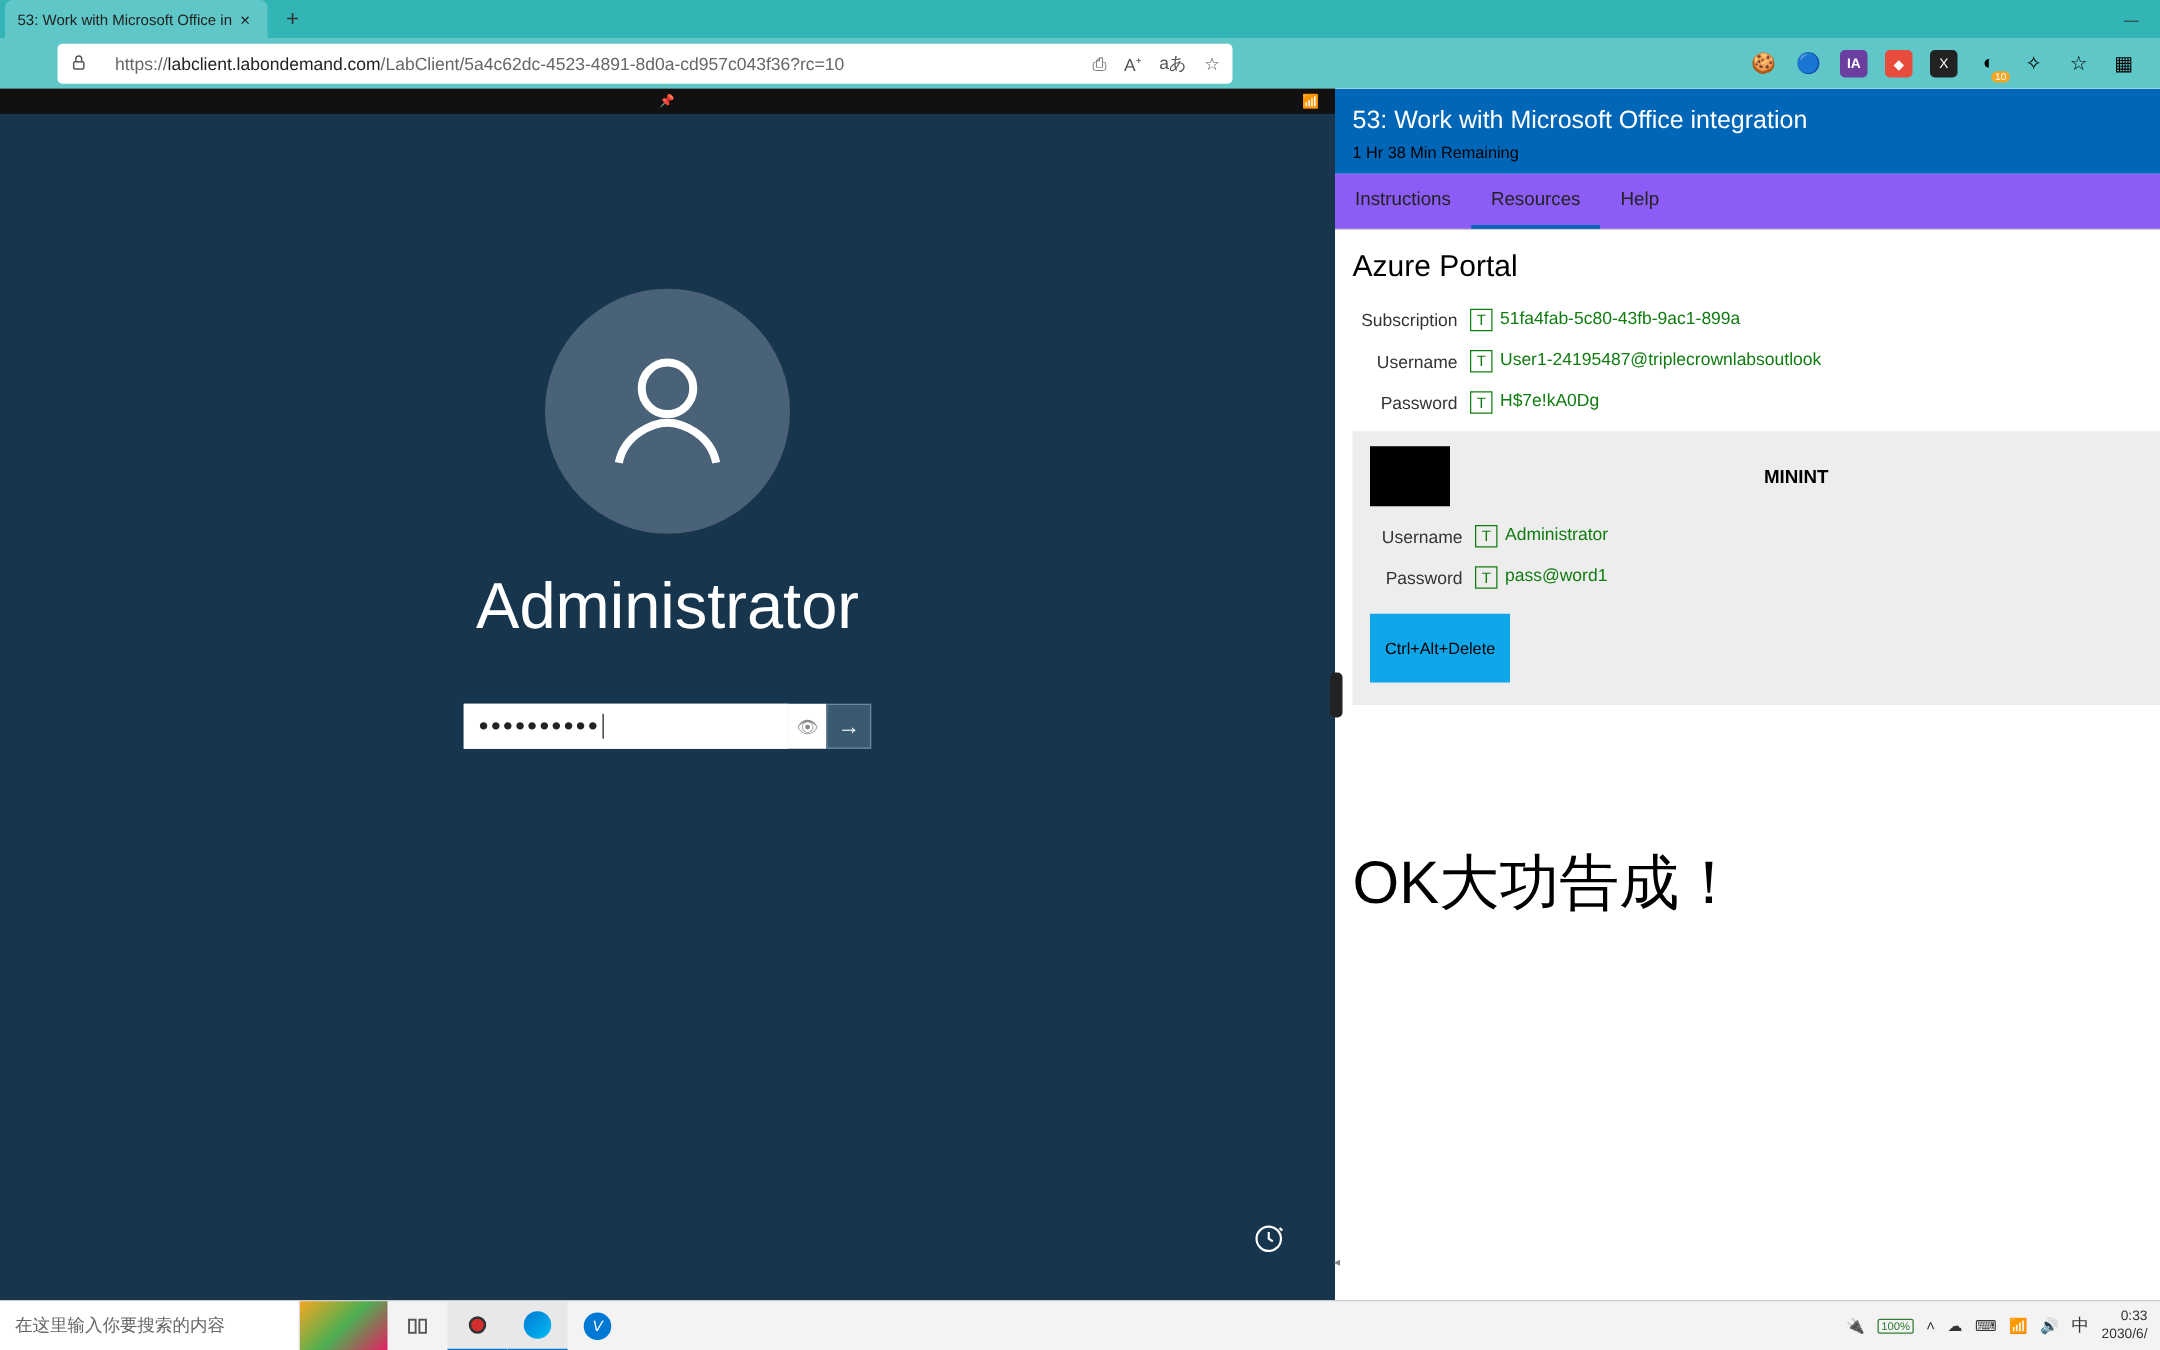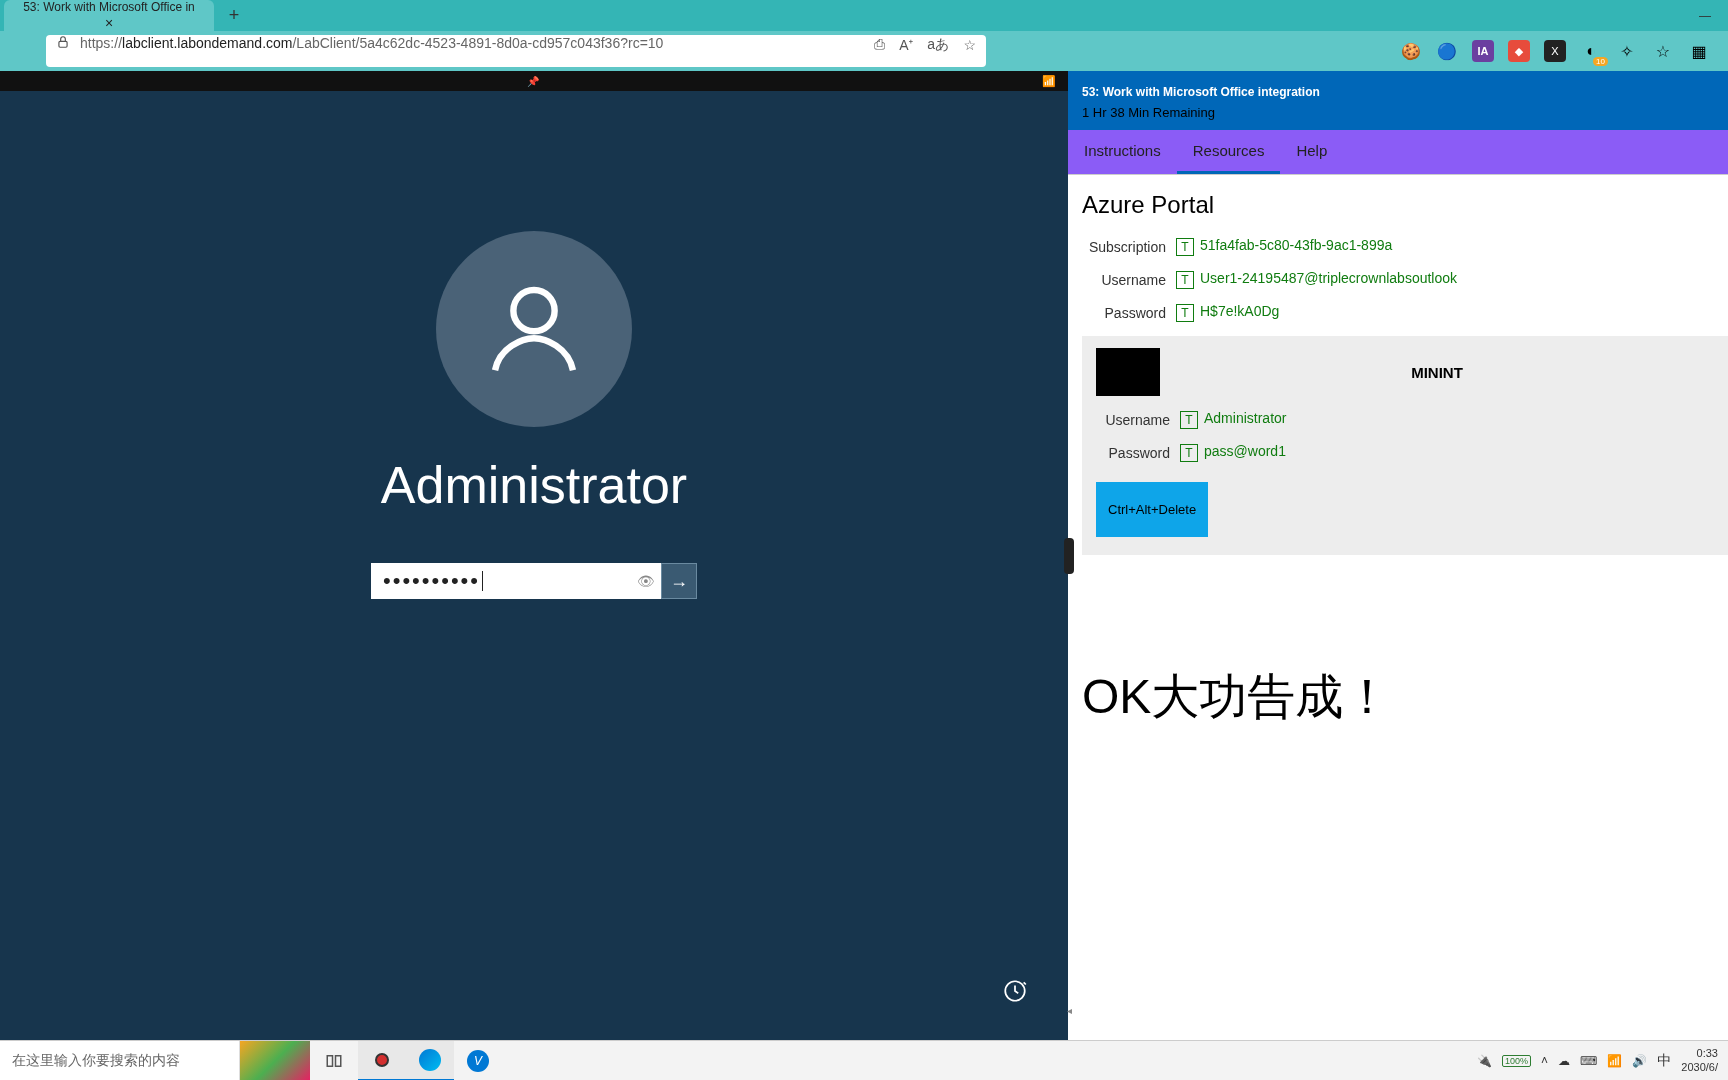--- a/index.html
+++ b/index.html
@@ -1,28 +1,28 @@
 <!DOCTYPE html>
 <html><head>
 <meta charset="utf-8">
 <style>
 * { margin: 0; padding: 0; box-sizing: border-box; font-family: "Segoe UI", Arial, sans-serif; }
 html, body { width: 1728px; height: 1080px; overflow: hidden; }
 
 
 .browser-chrome { background: #34b5b5; height: 31px; display: flex; align-items: center; }
-.tab { background: #5fc7c7; height: 31px; display: flex; align-items: center; padding: 0 10px; font-size: 12px; color: #222; width: 210px; border-top-left-radius: 6px; border-top-right-radius: 6px; margin-left: 4px; flex-direction: column; }
+.tab { background: #5fc7c7; height: 31px; display: flex; align-items: center; padding: 0 10px; font-size: 12px; color: #222; width: 210px; border-top-left-radius: 6px; border-top-right-radius: 6px; margin-left: 4px; }
 .tab-title { flex: 1; white-space: nowrap; overflow: hidden; text-overflow: ellipsis; }
 .tab-close { width: 16px; height: 16px; display: flex; align-items: center; justify-content: center; font-size: 14px; cursor: pointer; }
 .new-tab { width: 28px; height: 28px; display: flex; align-items: center; justify-content: center; font-size: 18px; color: #333; margin-left: 6px; }
 .window-controls { margin-left: auto; display: flex; }
 .win-ctrl { width: 46px; height: 31px; display: flex; align-items: center; justify-content: center; font-size: 12px; color: #333; }
 
 .address-row { background: #5fc7c7; height: 40px; display: flex; align-items: center; padding: 0 8px; gap: 8px; }
-.address-bar { flex: 0 0 auto; width: 940px; background: #fff; height: 32px; border-radius: 4px; display: flex; align-items: flex-start; padding: 0 10px; font-size: 14px; color: #666; margin-left: 18px; }
+.address-bar { flex: 0 0 auto; width: 940px; background: #fff; height: 32px; border-radius: 4px; display: flex; align-items: center; padding: 0 10px; font-size: 14px; color: #666; margin-left: 18px; gap: 12px; }
 .addr-lock { margin-right: 10px; color: #555; }
 .addr-url { flex: 1; }
 .addr-url .bold { color: #222; }
 .addr-icons { display: flex; gap: 14px; align-items: center; color: #555; }
 .toolbar-icons { display: flex; gap: 14px; align-items: center; margin-left: auto; padding-right: 10px; }
 .tb-icon { width: 22px; height: 22px; display: flex; align-items: center; justify-content: center; font-size: 16px; border-radius: 4px; }
 .badge-num { position: relative; }
 .badge-num::after { content: "10"; position: absolute; bottom: -4px; right: -6px; background: #f5a623; color: #fff; font-size: 8px; border-radius: 6px; padding: 0 3px; }
 
 
@@ -43,21 +43,21 @@
 .pwd-eye { width: 30px; height: 36px; background: #fff; display: flex; align-items: center; justify-content: center; color: #888; font-size: 14px; border-left: none; }
 .pwd-submit { width: 36px; height: 36px; background: #3a5a72; border: 1px solid #6a8aa0; display: flex; align-items: center; justify-content: center; color: #fff; font-size: 18px; margin-left: 0; }
 .ease-access { position: absolute; right: 40px; bottom: 30px; color: #fff; font-size: 22px; }
 
 .splitter-handle { position: absolute; right: -6px; top: 50%; transform: translateY(-50%); width: 10px; height: 36px; background: #222; border-radius: 4px; }
 .splitter-arrow { position: absolute; right: -4px; bottom: 24px; color: #888; font-size: 10px; }
 
 
 .lab-pane { flex: 1; background: #fff; display: flex; flex-direction: column; overflow: hidden; }
 .lab-header { background: #0067b8; color: #fff; padding: 14px 14px 10px 14px; }
-.lab-title { font-size: 12px; font-weight: 700; }
+.lab-title { font-size: 20px; font-weight: 400; }
 .lab-time { font-size: 13px; margin-top: 6px; color: #000000; }
 .lab-tabs { display: flex; background: #8b5cf6; border-bottom: 1px solid #ccc; }
 .lab-tab { padding: 12px 16px; font-size: 15px; color: #222; cursor: pointer; }
 .lab-tab.active { border-bottom: 3px solid #0067b8; }
 
 .lab-body { padding: 16px 14px; overflow: hidden; flex: 1; }
 .lab-section-title { font-size: 24px; font-weight: 400; margin-bottom: 18px; }
 .kv-row { display: flex; align-items: flex-start; margin-bottom: 14px; }
 .kv-label { width: 94px; text-align: right; font-size: 14px; color: #333; padding-right: 10px; padding-top: 2px; }
 .kv-value { flex: 1; font-size: 14px; display: flex; align-items: flex-start; gap: 6px; }

